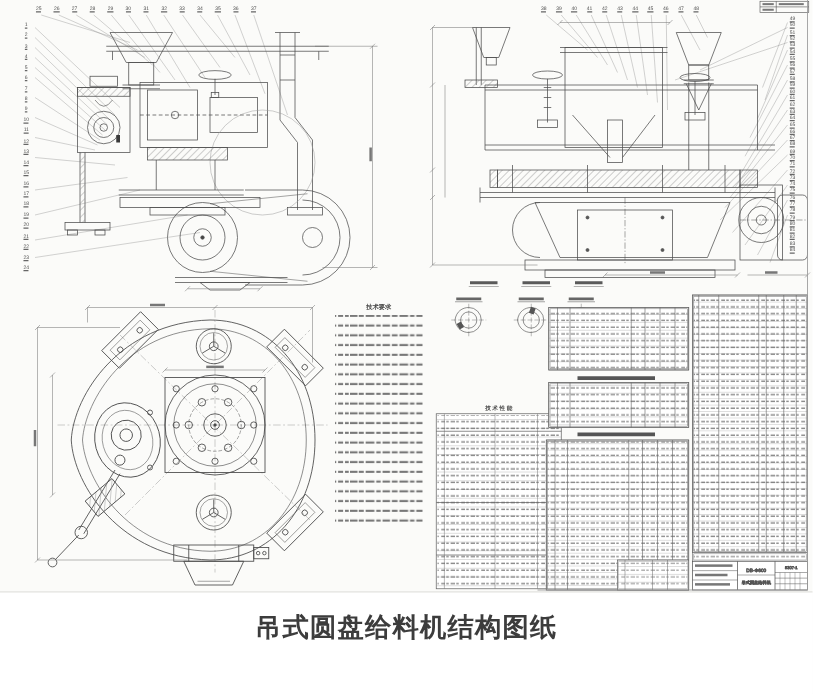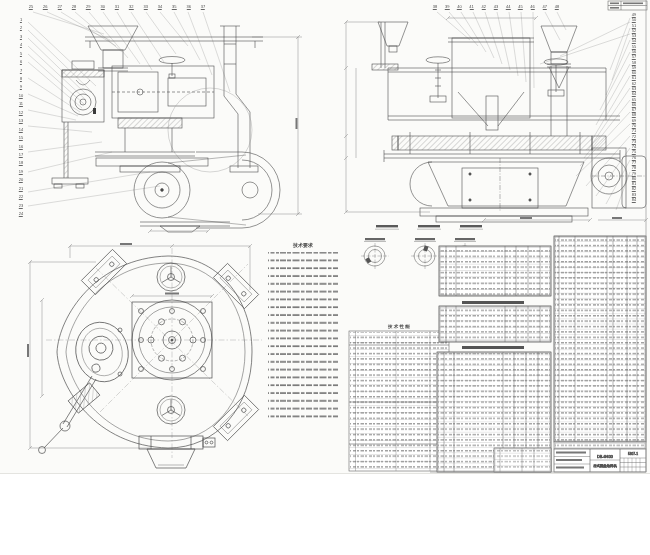--- a/index.html
+++ b/index.html
@@ -666,13 +666,14 @@
         <span class="co" style="left: 634px; top: 166.286px;">78</span>
         <span class="co" style="left: 634px; top: 171.571px;">79</span>
         <span class="co" style="left: 634px; top: 176.857px;">80</span>
         <span class="co" style="left: 634px; top: 182.143px;">81</span>
         <span class="co" style="left: 634px; top: 187.429px;">82</span>
         <span class="co" style="left: 634px; top: 192.714px;">83</span>
         <span class="co" style="left: 634px; top: 198px;">84</span>
       </div>
   </div>
 
+  <div class="caption">吊式圆盘给料机结构图纸</div>
 </div>
 
 </body></html>

